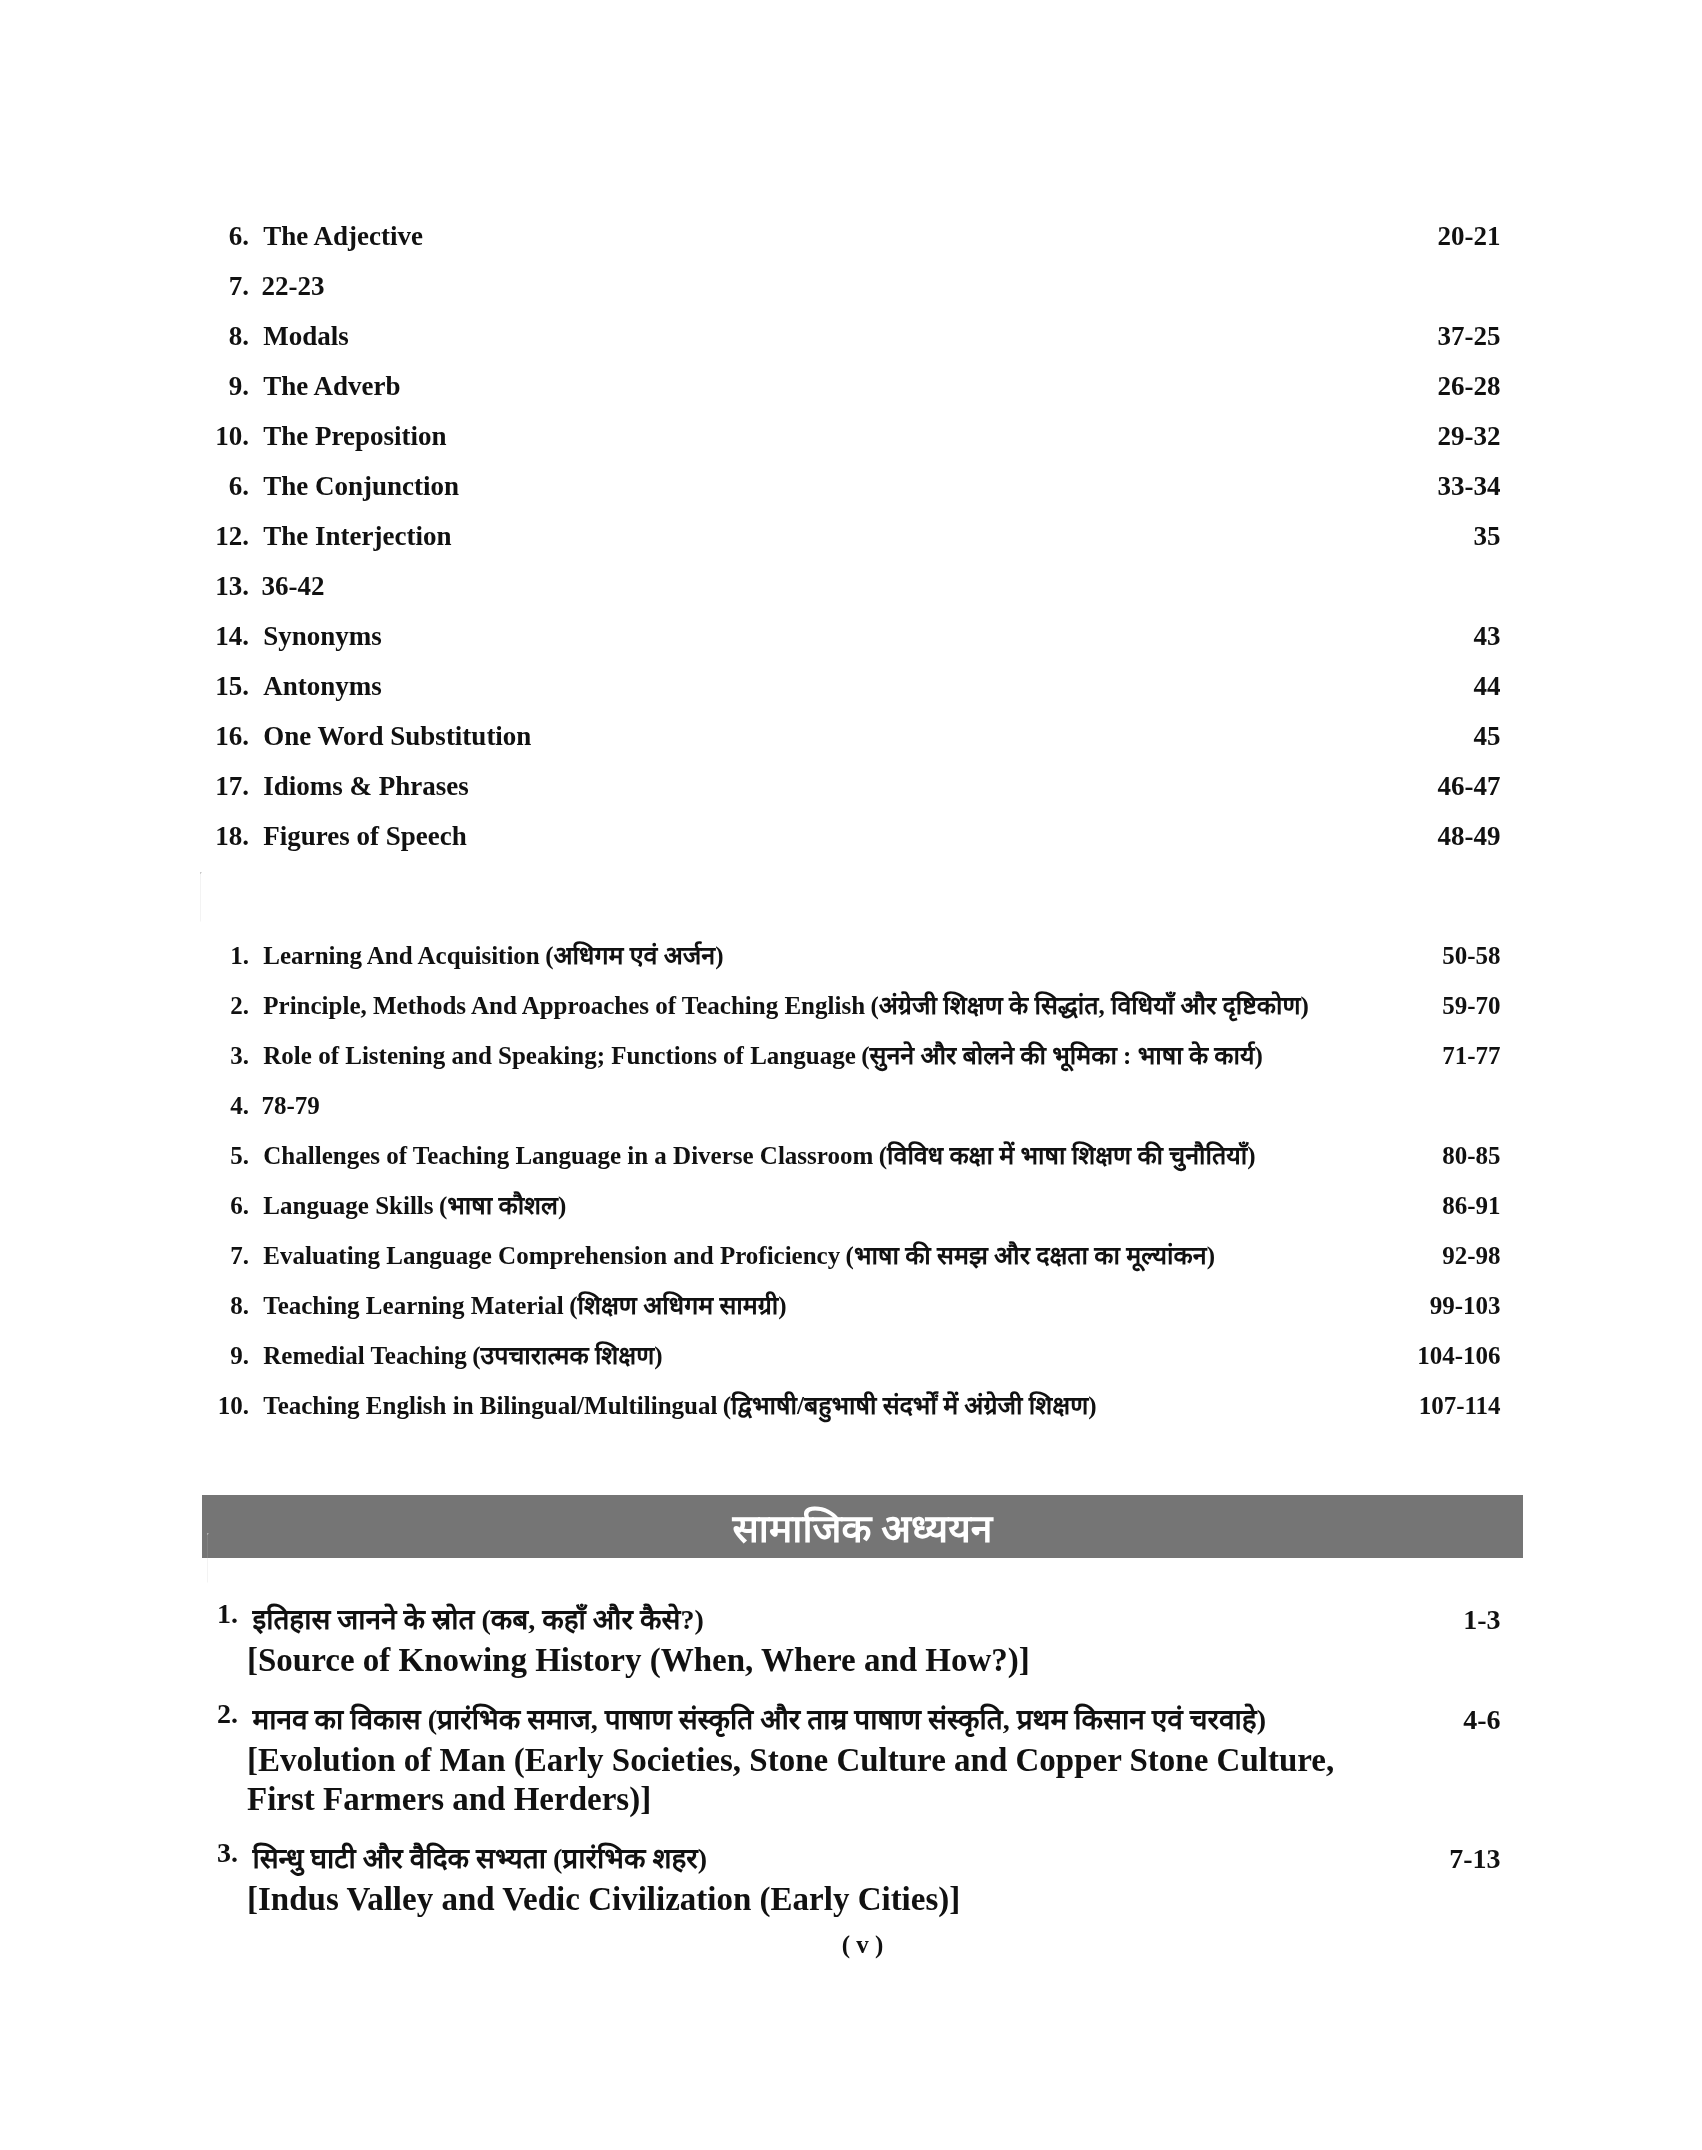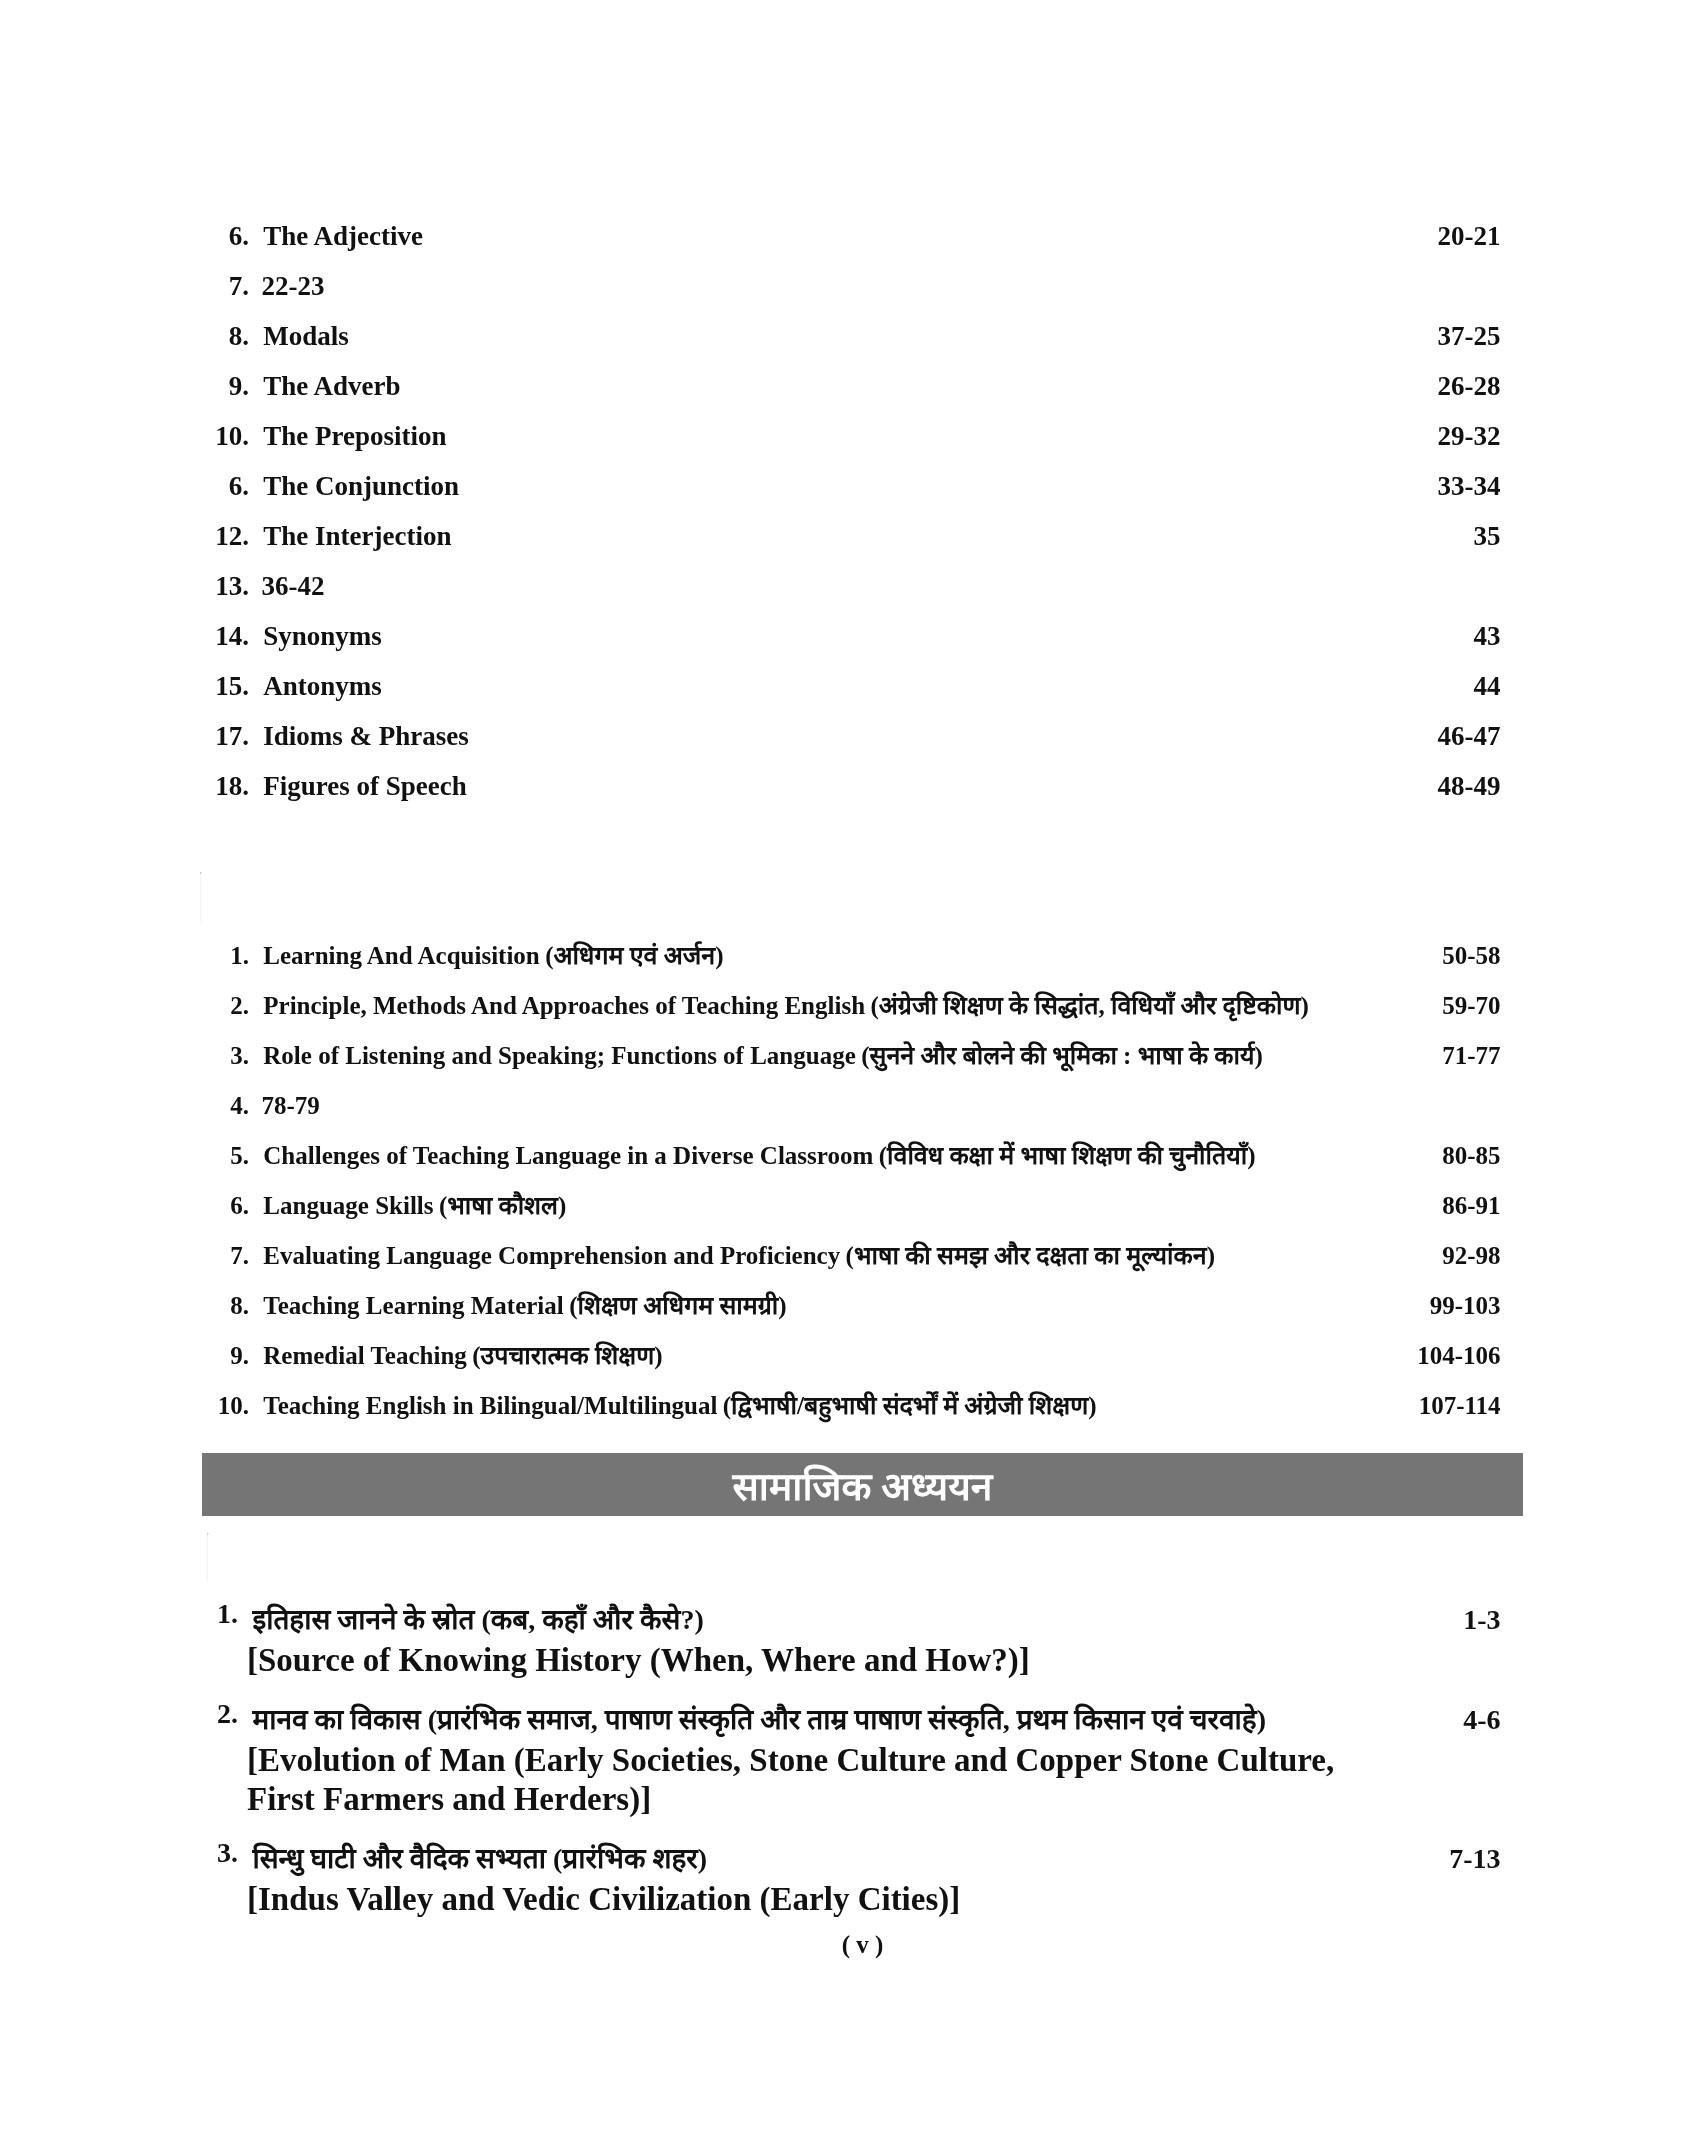--- a/index.html
+++ b/index.html
@@ -45,20 +45,21 @@
     clip-path:polygon(0 0,100% 0,calc(100% - 27px) 100%,0 100%);
     display:flex;align-items:center;
   }
   .tag-text{font-size:29.6px;padding-left:36px;padding-right:52px;}
 
   
   .banner{
     height:63px;background:var(--banner-bg);color:var(--banner-text);
     display:flex;align-items:center;justify-content:center;
     font-size:39px;
+    margin-top:42px;
   }
 
   
   .hist-row{font-size:28px;margin-bottom:18px;}
   .hist-row .num{width:36px;}
   .hist-row .title{margin-left:9px;white-space:normal;overflow:visible;}
   .hist-row .hi-line{display:block;height:43px;line-height:43px;padding-left:5.4px;
     white-space:nowrap;overflow:hidden;}
   .hist-row .en-lines div{height:39px;line-height:39px;font-size:33px;white-space:nowrap;overflow:hidden;}
   .hist-row .pages{line-height:43px;}
@@ -123,20 +124,25 @@
         <span class="title">Synonyms</span>
         <span class="pages">43</span>
       </div>
 
       <div class="row eng-row">
         <span class="num">15.</span>
         <span class="title">Antonyms</span>
         <span class="pages">44</span>
       </div>
 
+      <div class="row eng-row">
+        <span class="num">16.</span>
+        <span class="title">One Word Substitution</span>
+        <span class="pages">45</span>
+      </div>
 
       <div class="row eng-row">
         <span class="num">17.</span>
         <span class="title">Idioms &amp; Phrases</span>
         <span class="pages">46-47</span>
       </div>
 
       <div class="row eng-row">
         <span class="num">18.</span>
         <span class="title">Figures of Speech</span>

